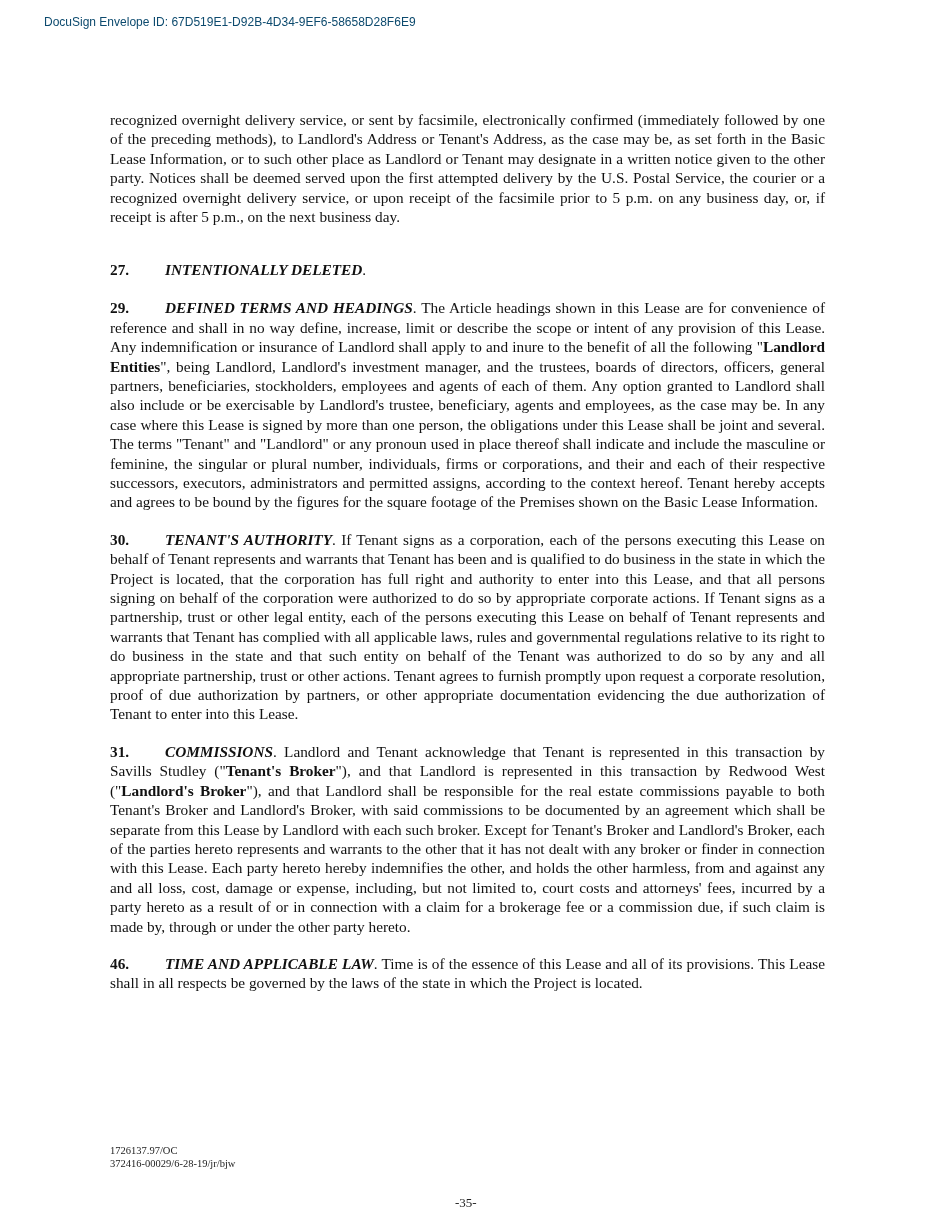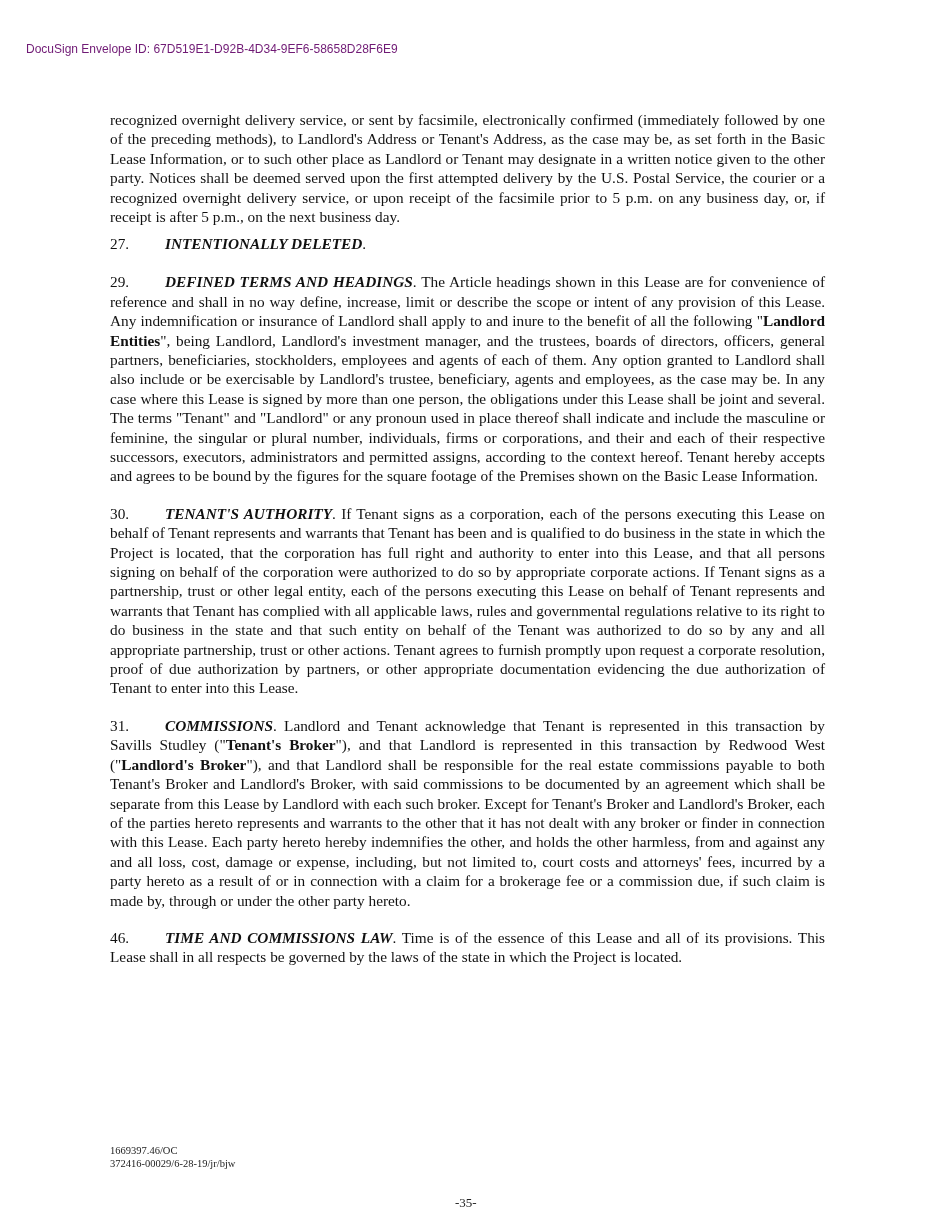--- a/index.html
+++ b/index.html
@@ -9,49 +9,48 @@
   }
   body {
     width: 934px;
     height: 1208px;
     position: relative;
     overflow: hidden;
     color: #111111;
   }
   .envelope {
     position: absolute;
-    left: 26px;
+    left: 44px;
     top: 15px;
     font-family: "Liberation Sans", sans-serif;
     font-size: 12px;
-    color: #701a75;
+    color: #0c4a6e;
     white-space: nowrap;
-    margin-top: 27px;
   }
   .content {
     position: absolute;
     left: 110px;
     top: 110px;
     width: 715px;
     font-family: "Liberation Serif", serif;
     font-size: 15.3px;
     line-height: 19.4px;
     text-align: justify;
   }
   .para {
     margin: 0 0 18px 0;
   }
   .para.first {
-    margin-bottom: 8px;
+    margin-bottom: 34px;
   }
   .heading-only {
     margin: 0 0 18.5px 0;
   }
   .num {
-    font-weight: normal;
+    font-weight: bold;
     display: inline-block;
     width: 55px;
   }
   .title {
     font-weight: bold;
     font-style: italic;
   }
   b.term {
     font-weight: bold;
   }
@@ -85,22 +84,22 @@
 
   <p class="heading-only"><span class="num">27.</span><span class="title">INTENTIONALLY DELETED</span><span>.</span></p>
 
 
   <p class="para"><span class="num">29.</span><span class="title">DEFINED TERMS AND HEADINGS</span><span>.  The Article headings shown in this Lease are for convenience of reference and shall in no way define, increase, limit or describe the scope or intent of any provision of this Lease.  Any indemnification or insurance of Landlord shall apply to and inure to the benefit of all the following "</span><b class="term">Landlord Entities</b><span>", being Landlord, Landlord's investment manager, and the trustees, boards of directors, officers, general partners, beneficiaries, stockholders, employees and agents of each of them.  Any option granted to Landlord shall also include or be exercisable by Landlord's trustee, beneficiary, agents and employees, as the case may be.  In any case where this Lease is signed by more than one person, the obligations under this Lease shall be joint and several.  The terms "Tenant" and "Landlord" or any pronoun used in place thereof shall indicate and include the masculine or feminine, the singular or plural number, individuals, firms or corporations, and their and each of their respective successors, executors, administrators and permitted assigns, according to the context hereof.  Tenant hereby accepts and agrees to be bound by the figures for the square footage of the Premises shown on the Basic Lease Information.</span></p>
 
   <p class="para"><span class="num">30.</span><span class="title">TENANT'S AUTHORITY</span><span>.  If Tenant signs as a corporation, each of the persons executing this Lease on behalf of Tenant represents and warrants that Tenant has been and is qualified to do business in the state in which the Project is located, that the corporation has full right and authority to enter into this Lease, and that all persons signing on behalf of the corporation were authorized to do so by appropriate corporate actions.  If Tenant signs as a partnership, trust or other legal entity, each of the persons executing this Lease on behalf of Tenant represents and warrants that Tenant has complied with all applicable laws, rules and governmental regulations relative to its right to do business in the state and that such entity on behalf of the Tenant was authorized to do so by any and all appropriate partnership, trust or other actions.  Tenant agrees to furnish promptly upon request a corporate resolution, proof of due authorization by partners, or other appropriate documentation evidencing the due authorization of Tenant to enter into this Lease.</span></p>
 
   <p class="para"><span class="num">31.</span><span class="title">COMMISSIONS</span><span>.  Landlord and Tenant acknowledge that Tenant is represented in this transaction by Savills Studley ("</span><b class="term">Tenant's Broker</b><span>"), and that Landlord is represented in this transaction by Redwood West ("</span><b class="term">Landlord's Broker</b><span>"), and that Landlord shall be responsible for the real estate commissions payable to both Tenant's Broker and Landlord's Broker, with said commissions to be documented by an agreement which shall be separate from this Lease by Landlord with each such broker.  Except for Tenant's Broker and Landlord's Broker, each of the parties hereto represents and warrants to the other that it has not dealt with any broker or finder in connection with this Lease.  Each party hereto hereby indemnifies the other, and holds the other harmless, from and against any and all loss, cost, damage or expense, including, but not limited to, court costs and attorneys' fees, incurred by a party hereto as a result of or in connection with a claim for a brokerage fee or a commission due, if such claim is made by, through or under the other party hereto.</span></p>
 
-  <p class="para"><span class="num">46.</span><span class="title">TIME AND COMMISSIONS LAW</span><span>.  Time is of the essence of this Lease and all of its provisions.  This Lease shall in all respects be governed by the laws of the state in which the Project is located.</span></p>
+  <p class="para"><span class="num">46.</span><span class="title">TIME AND APPLICABLE LAW</span><span>.  Time is of the essence of this Lease and all of its provisions.  This Lease shall in all respects be governed by the laws of the state in which the Project is located.</span></p>
 
 </div>
 
 <div class="footer-left">
-  <div>1669397.46/OC</div>
+  <div>1726137.97/OC</div>
   <div>372416-00029/6-28-19/jr/bjw</div>
 </div>
 
 <div class="footer-page">-35-</div>
 
 </body></html>

